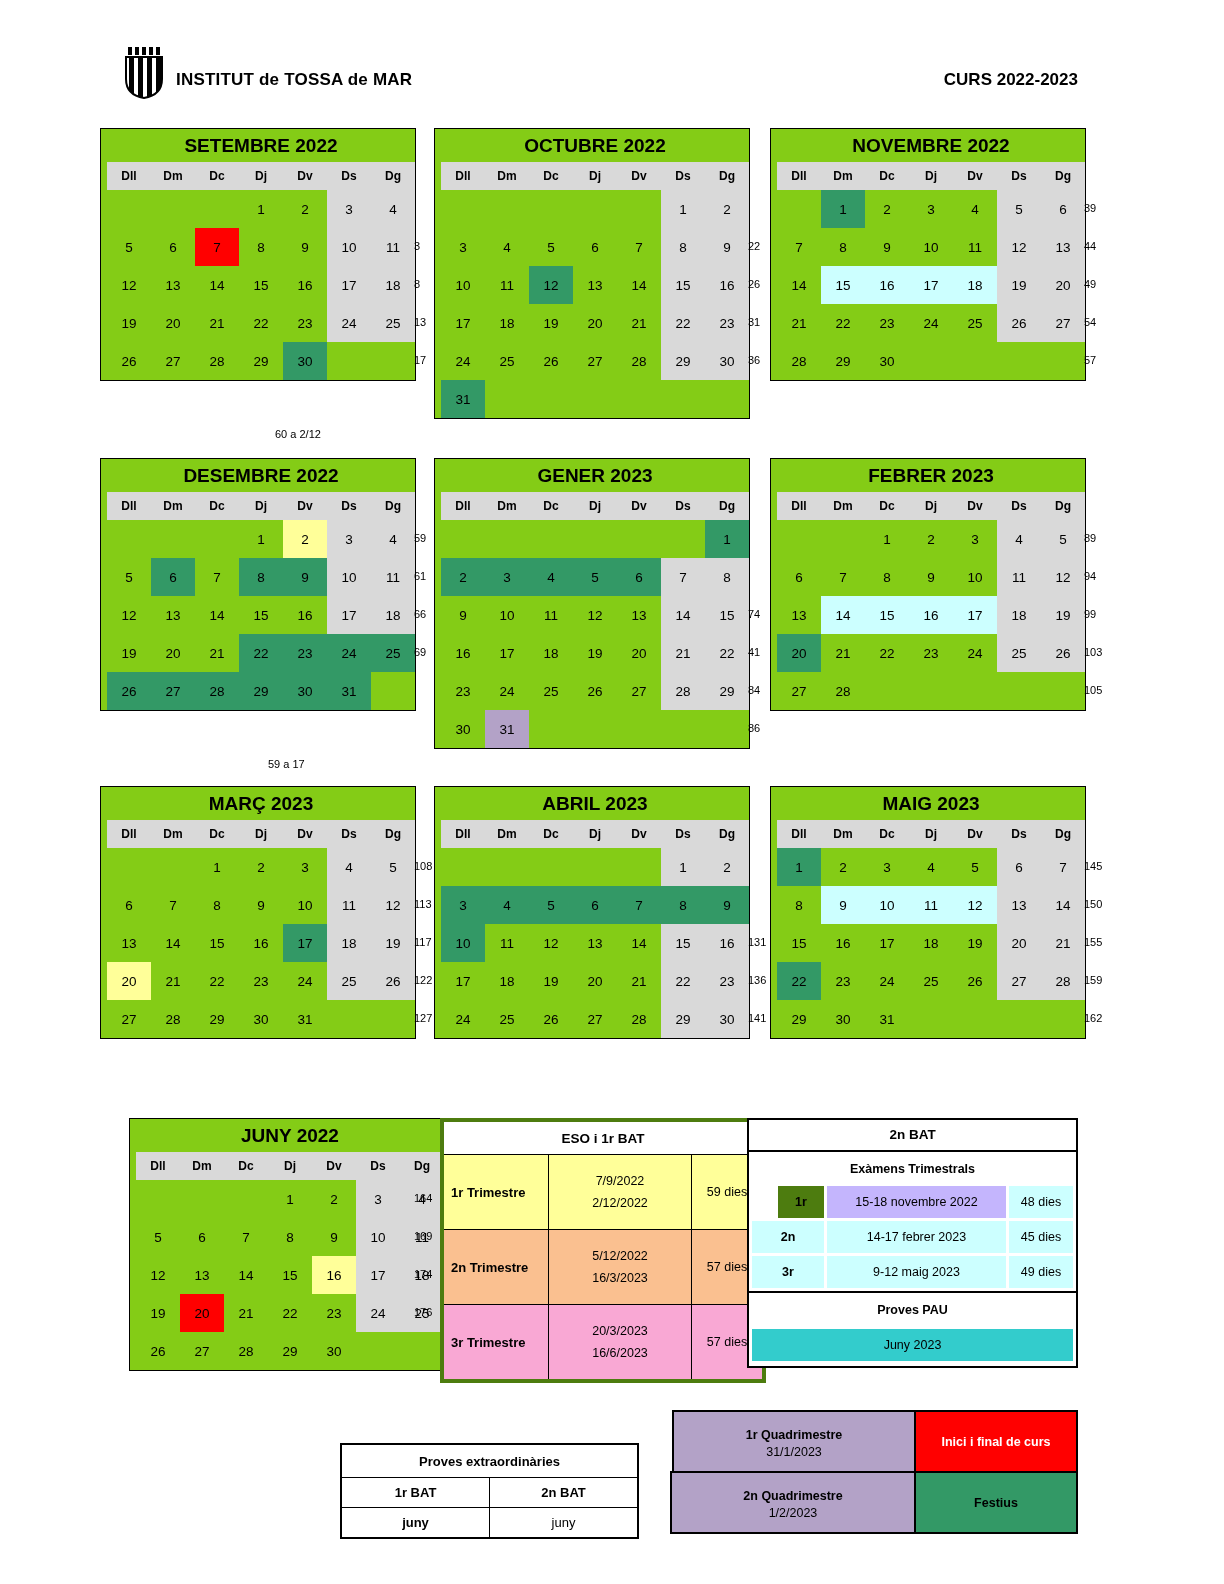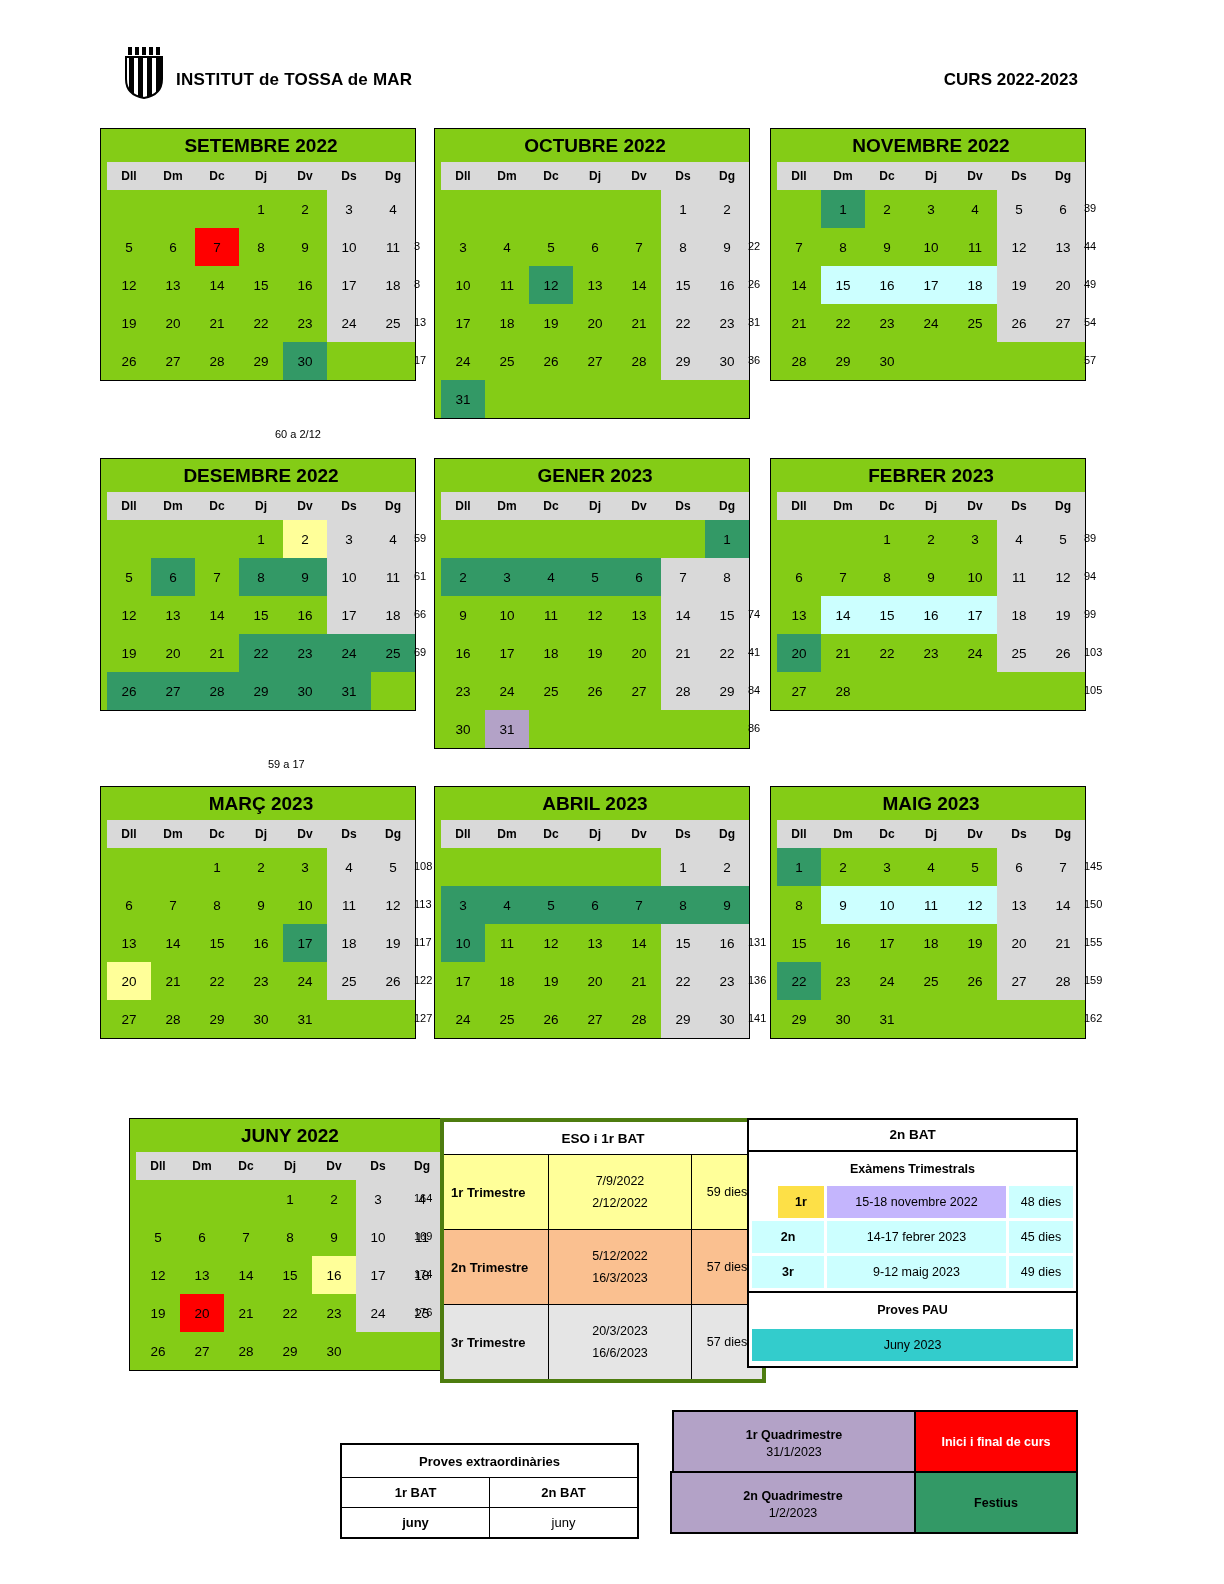--- a/index.html
+++ b/index.html
@@ -672,36 +672,36 @@
           <td class="dies">59 dies</td>
         </tr>
         <tr style="background: rgb(250, 192, 144);">
           <td class="lbl">2n Trimestre</td>
           <td class="dates">
             <div>5/12/2022</div>
             <div>16/3/2023</div>
           </td>
           <td class="dies">57 dies</td>
         </tr>
-        <tr style="background: #e5e5e5;">
+        <tr style="background: #f9a8d4;">
           <td class="lbl">3r Trimestre</td>
           <td class="dates">
             <div>20/3/2023</div>
             <div>16/6/2023</div>
           </td>
           <td class="dies">57 dies</td>
         </tr>
       </tbody>
   </table>
 
   <div class="bat">
     <div class="bat-h">2n BAT</div>
     <div class="bat-sub">Exàmens Trimestrals</div>
     <div class="bat-rows" id="bat-body">
-        <div class="bat-cell lbl" style="background: #fde047; margin-left: 26px;">1r</div>
+        <div class="bat-cell lbl" style="background: #4d7c0f; margin-left: 26px;">1r</div>
         <div class="bat-cell" style="background: #c4b5fd;">15-18 novembre 2022</div>
         <div class="bat-cell" style="background: rgb(204, 255, 255);">48 dies</div>
         <div class="bat-cell lbl" style="background: rgb(204, 255, 255);">2n</div>
         <div class="bat-cell" style="background: rgb(204, 255, 255);">14-17 febrer 2023</div>
         <div class="bat-cell" style="background: rgb(204, 255, 255);">45 dies</div>
         <div class="bat-cell lbl" style="background: rgb(204, 255, 255);">3r</div>
         <div class="bat-cell" style="background: rgb(204, 255, 255);">9-12 maig 2023</div>
         <div class="bat-cell" style="background: rgb(204, 255, 255);">49 dies</div>
       </div>
     <div class="bat-pau">Proves PAU</div>

